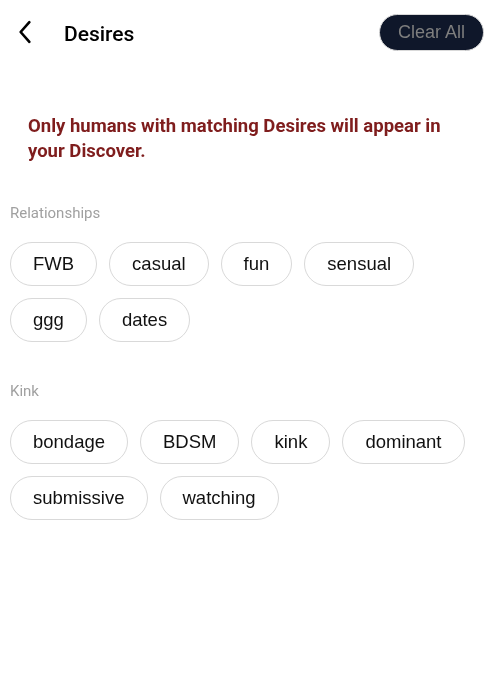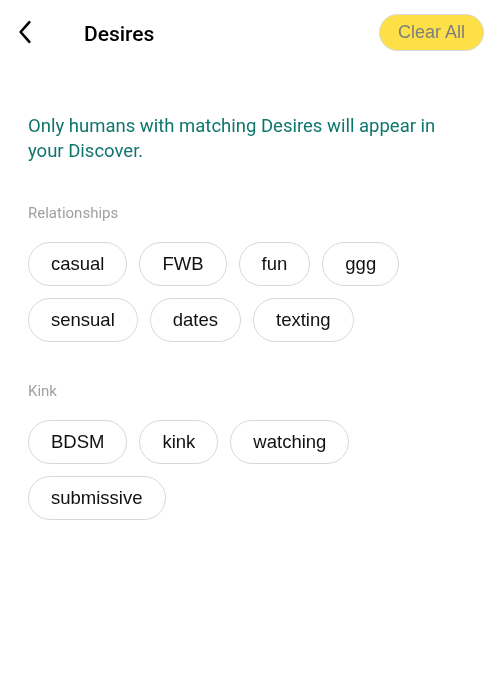--- a/index.html
+++ b/index.html
@@ -29,44 +29,44 @@
       cursor: pointer;
     }
     .back-btn svg {
       width: 14px;
       height: 24px;
     }
     .title {
       font-size: 21px;
       font-weight: 500;
       color: #000;
-      margin-left: 30px;
+      margin-left: 10px;
     }
     .clear-btn {
       position: absolute;
       right: 18px;
       top: 14px;
       border: 1px solid #d9d9d9;
-      background: #fde047;
+      background: #0f172a;
       color: #7e7e7e;
       font-size: 18px;
       font-weight: 400;
       padding: 7px 18px;
       border-radius: 999px;
       cursor: pointer;
     }
     .description {
       padding: 50px 28px 0 28px;
-      color: #0f766e;
+      color: #7f1d1d;
       font-size: 18.5px;
       line-height: 1.35;
-      font-weight: 400;
+      font-weight: 700;
     }
     .section {
-      padding: 0 28px;
+      padding: 0 10px;
     }
     .section-title {
       color: #a0a0a0;
       font-size: 15px;
       font-weight: 400;
       margin-top: 40px;
       margin-bottom: 20px;
     }
     .chip-row {
       display: flex;
@@ -99,31 +99,32 @@
   <div class="title">Desires</div>
   <button class="clear-btn">Clear All</button>
 </div>
 
 <div class="description">Only humans with matching Desires will appear in your Discover.</div>
 
 <div id="sections-container">
     <div class="section">
       <div class="section-title">Relationships</div>
       <div class="chip-row">
+        <button class="chip">FWB</button>
         <button class="chip">casual</button>
-        <button class="chip">FWB</button>
         <button class="chip">fun</button>
+        <button class="chip">sensual</button>
         <button class="chip">ggg</button>
-        <button class="chip">sensual</button>
         <button class="chip">dates</button>
-        <button class="chip">texting</button>
       </div>
     </div>
     <div class="section">
       <div class="section-title">Kink</div>
       <div class="chip-row">
+        <button class="chip">bondage</button>
         <button class="chip">BDSM</button>
         <button class="chip">kink</button>
+        <button class="chip">dominant</button>
+        <button class="chip">submissive</button>
         <button class="chip">watching</button>
-        <button class="chip">submissive</button>
       </div>
     </div>
   </div>
 
 </body></html>

